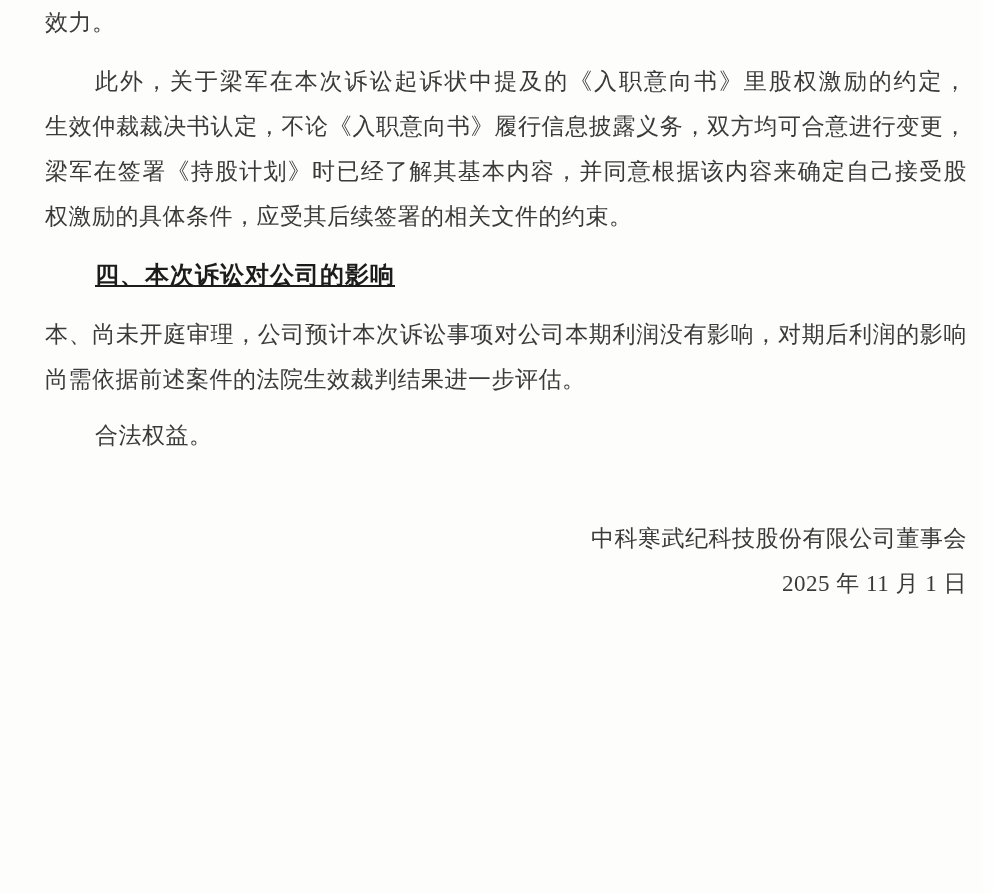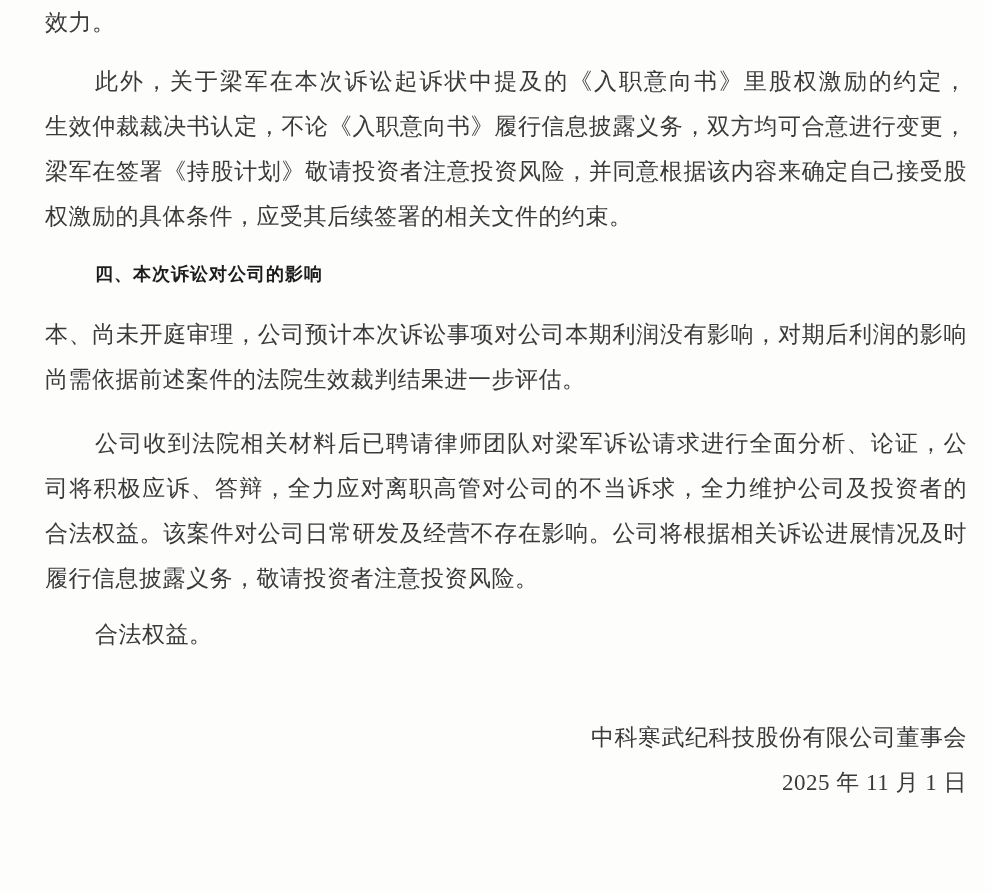--- a/index.html
+++ b/index.html
@@ -26,60 +26,55 @@
   }
   
   .just {
     text-align: justify;
     text-align-last: justify;
   }
   .indent { text-indent: 50px; }
   .heading {
     font-family: "Liberation Sans", "DejaVu Sans", sans-serif;
     font-weight: 700;
-    font-size: 18px;
+    font-size: 24px;
     color: #1c1c1c;
     letter-spacing: 1px;
+    text-decoration: underline;
   }
   .right { text-align: right; }
   .m-p2    { margin-top: 14px; }
   .m-head  { margin-top: 13px; }
   .m-p3    { margin-top: 15px; }
   .m-p4    { margin-top: 19px; }
   .m-close { margin-top: 11px; }
   .m-sign  { margin-top: 58px; }
   p { margin: 0; padding: 0; }
 </style>
 </head>
 <body>
 
 <div class="page">
 
   <p class="line">效力。</p>
 
   <div class="m-p2">
     <p class="line just indent">此外，关于梁军在本次诉讼起诉状中提及的《入职意向书》里股权激励的约定，</p>
     <p class="line just">生效仲裁裁决书认定，不论《入职意向书》履行信息披露义务，双方均可合意进行变更，</p>
-    <p class="line just">梁军在签署《持股计划》敬请投资者注意投资风险，并同意根据该内容来确定自己接受股</p>
+    <p class="line just">梁军在签署《持股计划》时已经了解其基本内容，并同意根据该内容来确定自己接受股</p>
     <p class="line">权激励的具体条件，应受其后续签署的相关文件的约束。</p>
   </div>
 
   <p class="line heading indent m-head">四、本次诉讼对公司的影响</p>
 
   <div class="m-p3">
     <p class="line just">本、尚未开庭审理，公司预计本次诉讼事项对公司本期利润没有影响，对期后利润的影响</p>
     <p class="line">尚需依据前述案件的法院生效裁判结果进一步评估。</p>
   </div>
 
-  <div class="m-p4">
-    <p class="line just indent">公司收到法院相关材料后已聘请律师团队对梁军诉讼请求进行全面分析、论证，公</p>
-    <p class="line just">司将积极应诉、答辩，全力应对离职高管对公司的不当诉求，全力维护公司及投资者的</p>
-    <p class="line just">合法权益。该案件对公司日常研发及经营不存在影响。公司将根据相关诉讼进展情况及时</p>
-    <p class="line">履行信息披露义务，敬请投资者注意投资风险。</p>
-  </div>
 
   <p class="line indent m-close">合法权益。</p>
 
   <div class="m-sign">
     <p class="line right">中科寒武纪科技股份有限公司董事会</p>
     <p class="line right">2025 年 11 月 1 日</p>
   </div>
 
 </div>
 

